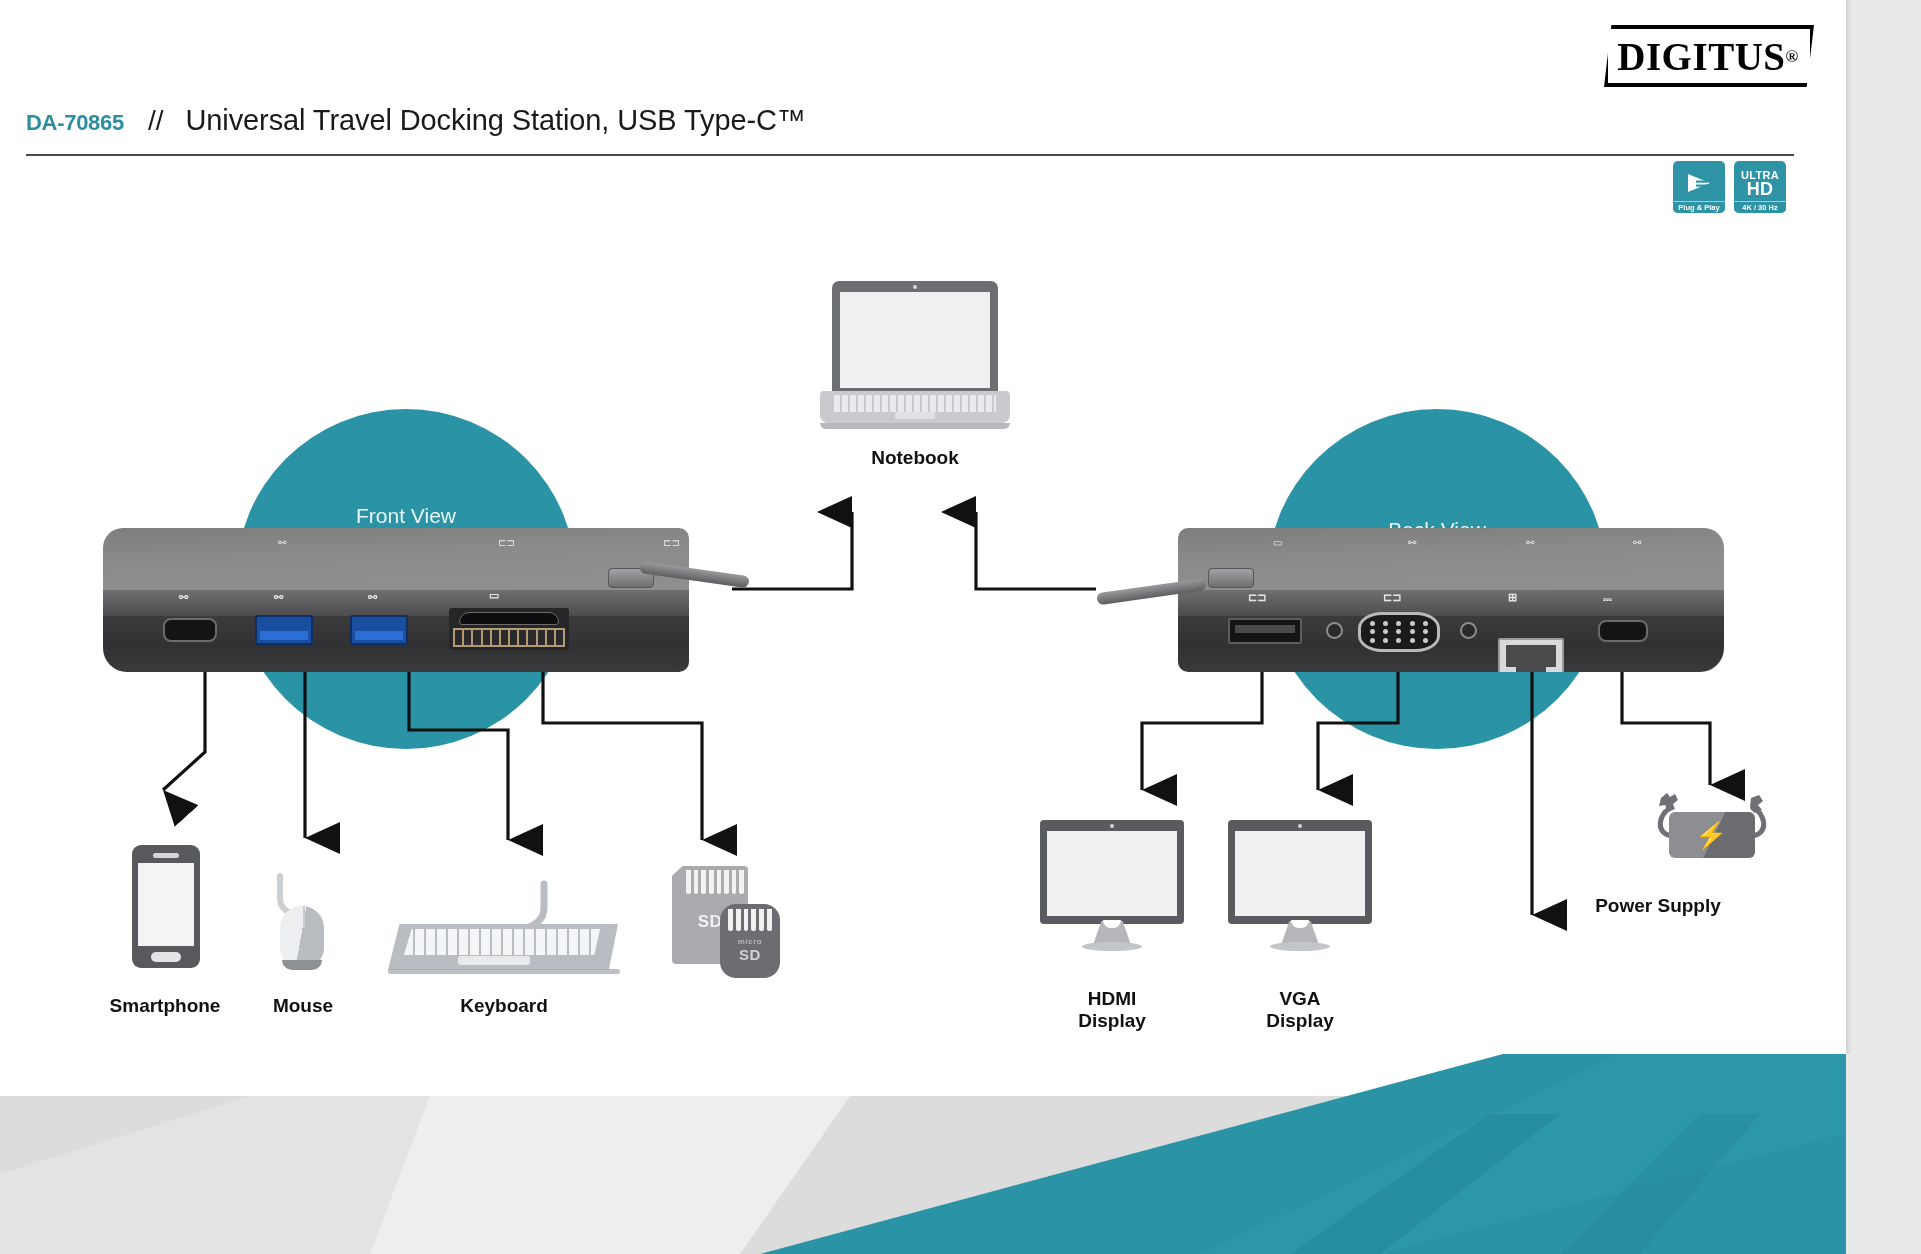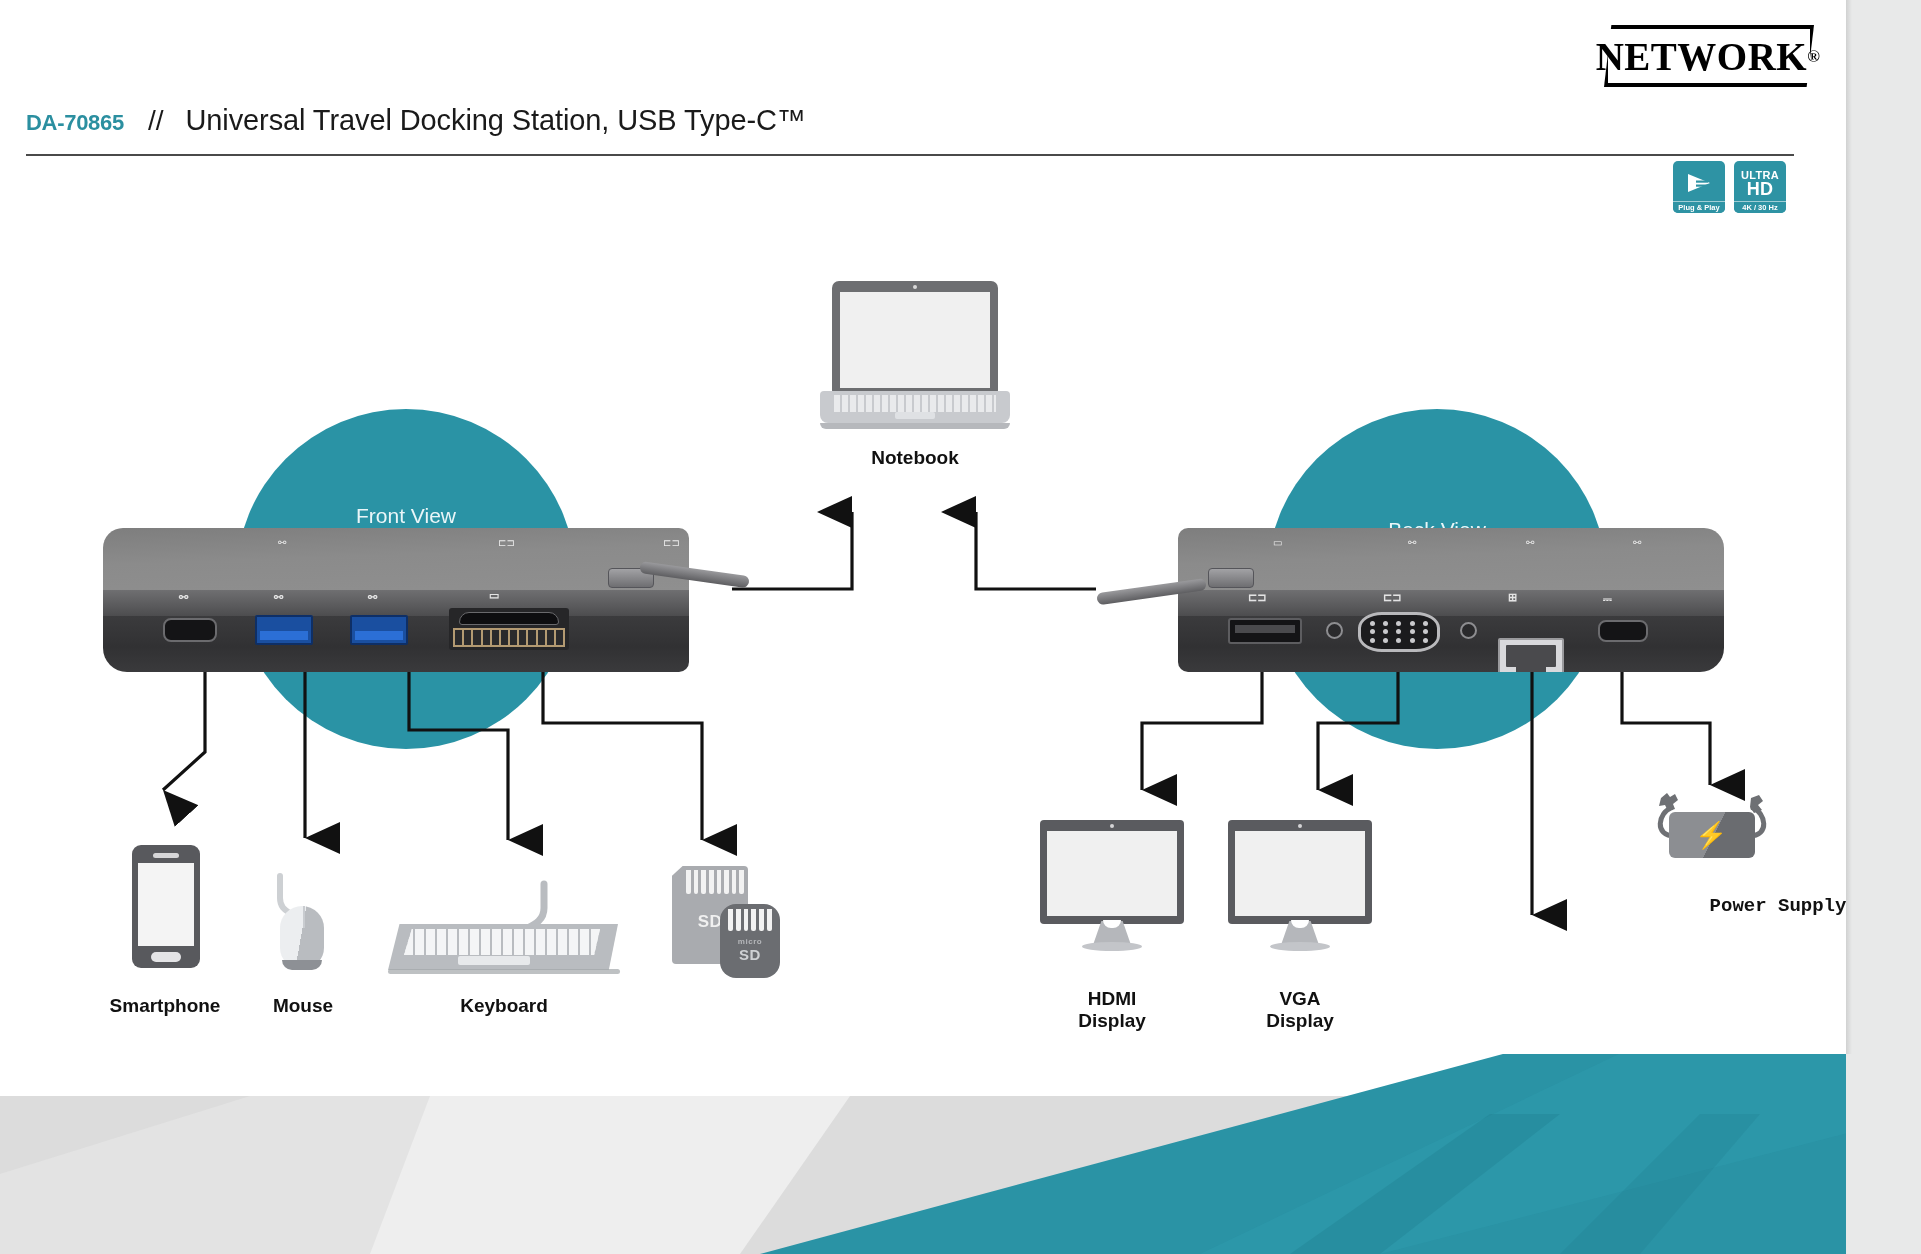--- a/index.html
+++ b/index.html
@@ -313,21 +313,21 @@
 </head>
 <body>
 <div id="root">
 
 <div class="sheet"></div>
 <div class="sheet-shadow"></div>
 
 <div class="logo-wrap">
   <div class="logo-shape"></div>
   <div class="logo-text">
-    <span>NETWORK</span>
+    <span>DIGITUS</span>
         <span class="logo-reg">®</span>
   </div>
 </div>
 
 <div class="title-row">
   <span class="title-sku">DA-70865</span>
   <span class="title-slash">//</span>
   <span class="title-name">Universal Travel Docking Station, USB Type-C™</span>
 </div>
 <div class="title-rule"></div>
@@ -588,21 +588,21 @@
       <path d="M16 8 l6 -5 3 4 5 -3 3 6 -5 4 2 5 -7 2 -3 -6 -6 1 z"></path>
     </g>
     <g fill="#6e7074">
       <path d="M106 8 l8 -3 4 6 -5 4 4 5 -8 3 -4 -6 z"></path>
     </g>
   </svg>
   <div class="ps-brick">
     <div class="ps-bolt">⚡</div>
   </div>
 </div>
-<div class="dev-label" style="left:1668px; top:895px;font-family:Liberation Mono, monospace;">Power Supply</div>
+<div class="dev-label" style="left:1548px; top:895px;">Power Supply</div>
 
 <div class="deco">
   <svg width="1921" height="200" viewBox="0 0 1921 200">
     <rect x="0" y="0" width="1846" height="42" fill="#ffffff"></rect>
     <rect x="1846" y="0" width="75" height="200" fill="#e8e9e9"></rect>
     <rect x="0" y="42" width="1846" height="158" fill="#dcdcdc"></rect>
     <polygon points="250,42 700,42 480,200 0,200 0,120" fill="#e3e3e3"></polygon>
     <polygon points="430,42 850,42 740,200 370,200" fill="#eeeeee"></polygon>
     <polygon points="1540,-10 1921,-10 1921,200 760,200" fill="#2a93a5"></polygon>
     <polygon points="1640,-10 1921,-10 1921,60 1380,200 1200,200" fill="#2e9aad" opacity=".55"></polygon>

